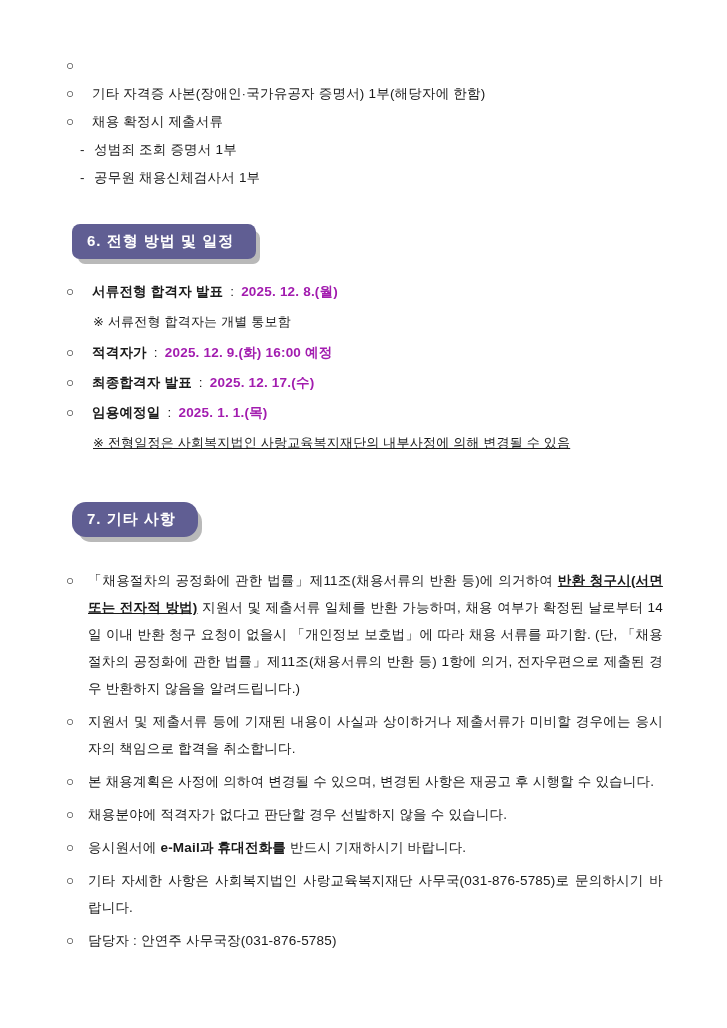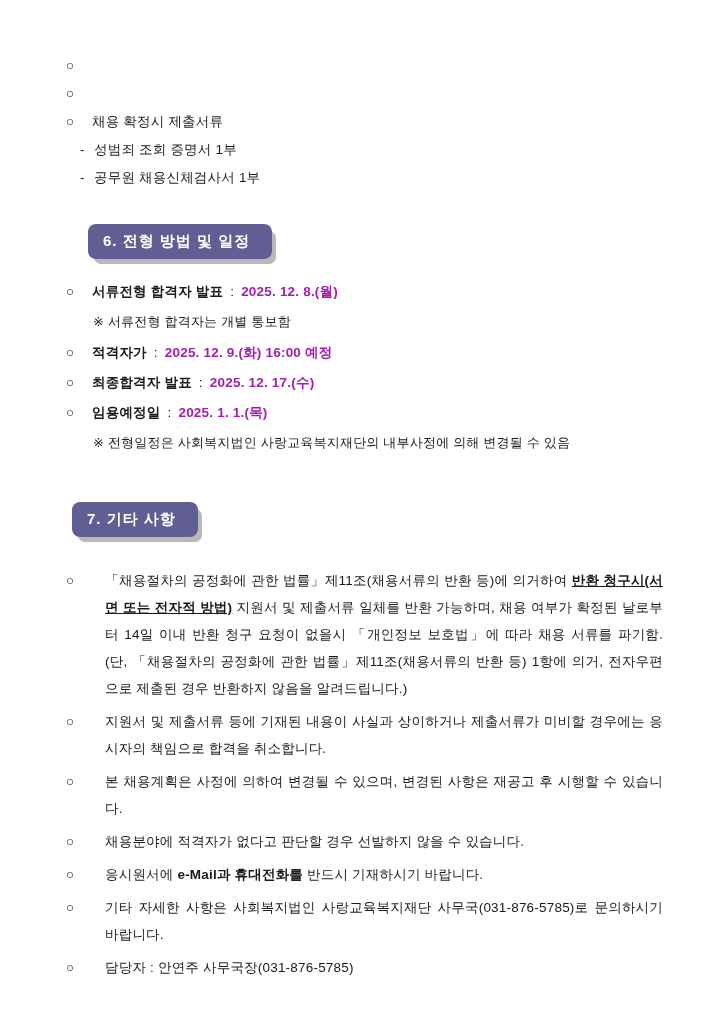--- a/index.html
+++ b/index.html
@@ -20,50 +20,51 @@
   .row.sub{padding-left:14px;}
   .row.sub .marker{flex:0 0 14px;width:14px;}
   
   .sec-header{
     display:inline-block;
     background:#605e93;color:#ffffff;
     font-weight:bold;font-size:15px;letter-spacing:1px;
     padding:8px 22px 8px 15px;border-radius:8px;
     box-shadow:5px 6px 0 -1px #b9b9b9;
   }
-  .sec-header.first{margin:28px 0 0 22px;}
-  .sec-header.second{margin:38px 0 0 6px;}
+  .sec-header.first{margin:28px 0 0 6px;}
+  .sec-header.second{margin:38px 0 0 6px;border-radius:14px;}
   
   .schedule{margin-top:23px;}
   .schedule .item{display:flex;font-size:13.5px;line-height:19px;margin-bottom:11px;letter-spacing:0.2px;}
   .schedule .label{font-weight:bold;}
   .schedule .colon{margin:0 7px;}
   .schedule .value{color:#a21caf;font-weight:bold;}
   .schedule .note{padding-left:27px;font-size:13px;line-height:19px;margin-bottom:12px;letter-spacing:0.2px;margin-top:7px;}
-  .schedule .note.wide{margin-top:7px;}
+  .schedule .note.wide{margin-top:7px;text-decoration:underline;}
   
   .etc{margin-top:30px;}
   .etc .para{display:flex;align-items:flex-start;margin-bottom:6px;}
   .etc .para .marker{flex:0 0 22px;width:22px;font-size:13.5px;line-height:27px;}
-  .etc .para .ptext{flex:1;font-size:13.5px;line-height:27px;text-align:justify;letter-spacing:0.2px;margin-left:17px;}
+  .etc .para .ptext{flex:1;font-size:13.5px;line-height:27px;text-align:justify;letter-spacing:0.2px;}
   .b{font-weight:bold;}
   .bu{font-weight:bold;text-decoration:underline;}
 </style>
 </head>
 <body>
 
 <div class="page">
 
   
   <section>
     <div class="row">
       <span class="marker">○</span>
     </div>
     <div class="row">
       <span class="marker">○</span>
+      <span class="txt">기타 자격증 사본(장애인·국가유공자 증명서) 1부(해당자에 한함)</span>
     </div>
     <div class="row">
       <span class="marker">○</span>
       <span class="txt">채용 확정시 제출서류</span>
     </div>
     <div class="row sub">
       <span class="marker">-</span>
       <span class="txt">성범죄 조회 증명서 1부</span>
     </div>
     <div class="row sub">

